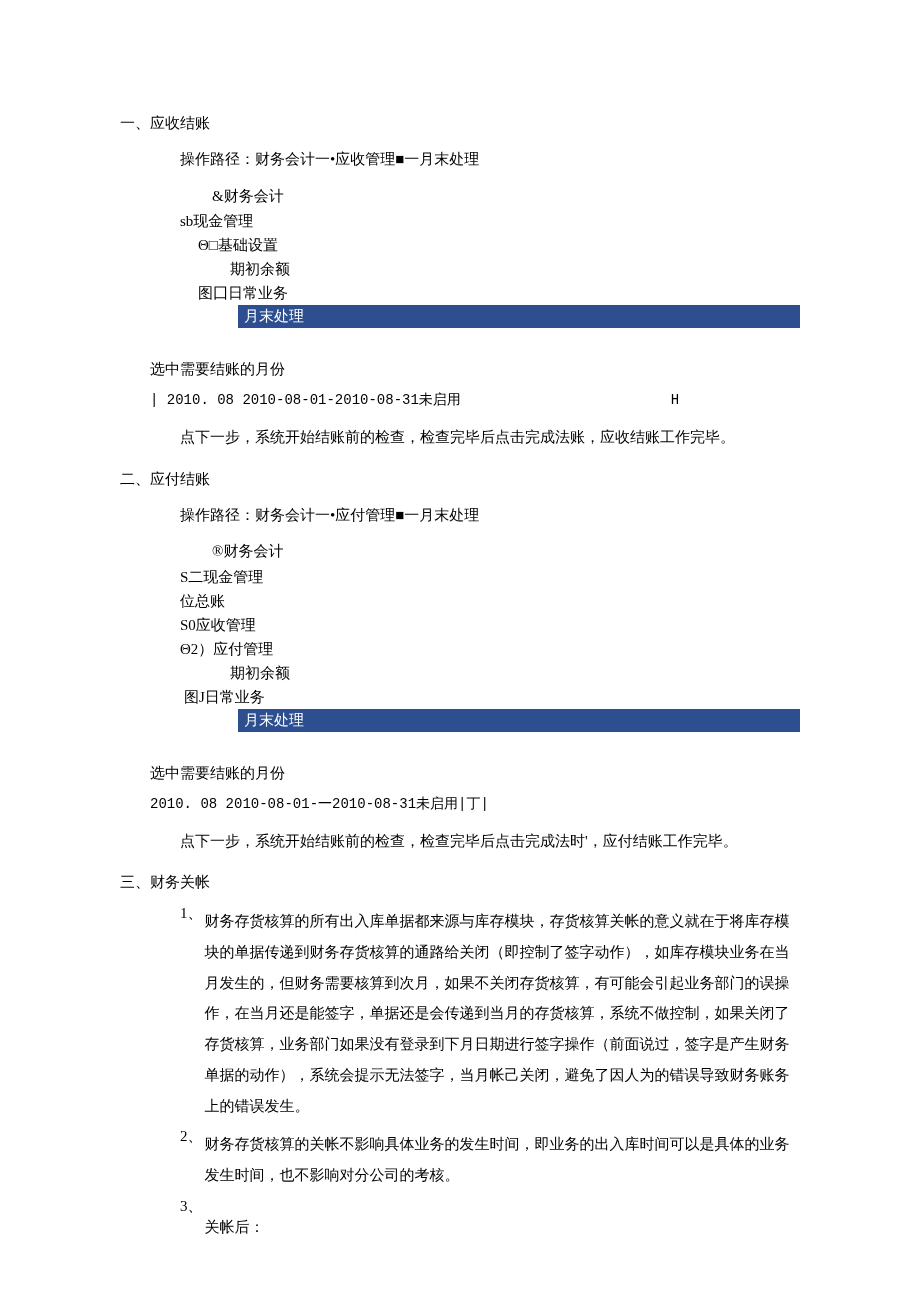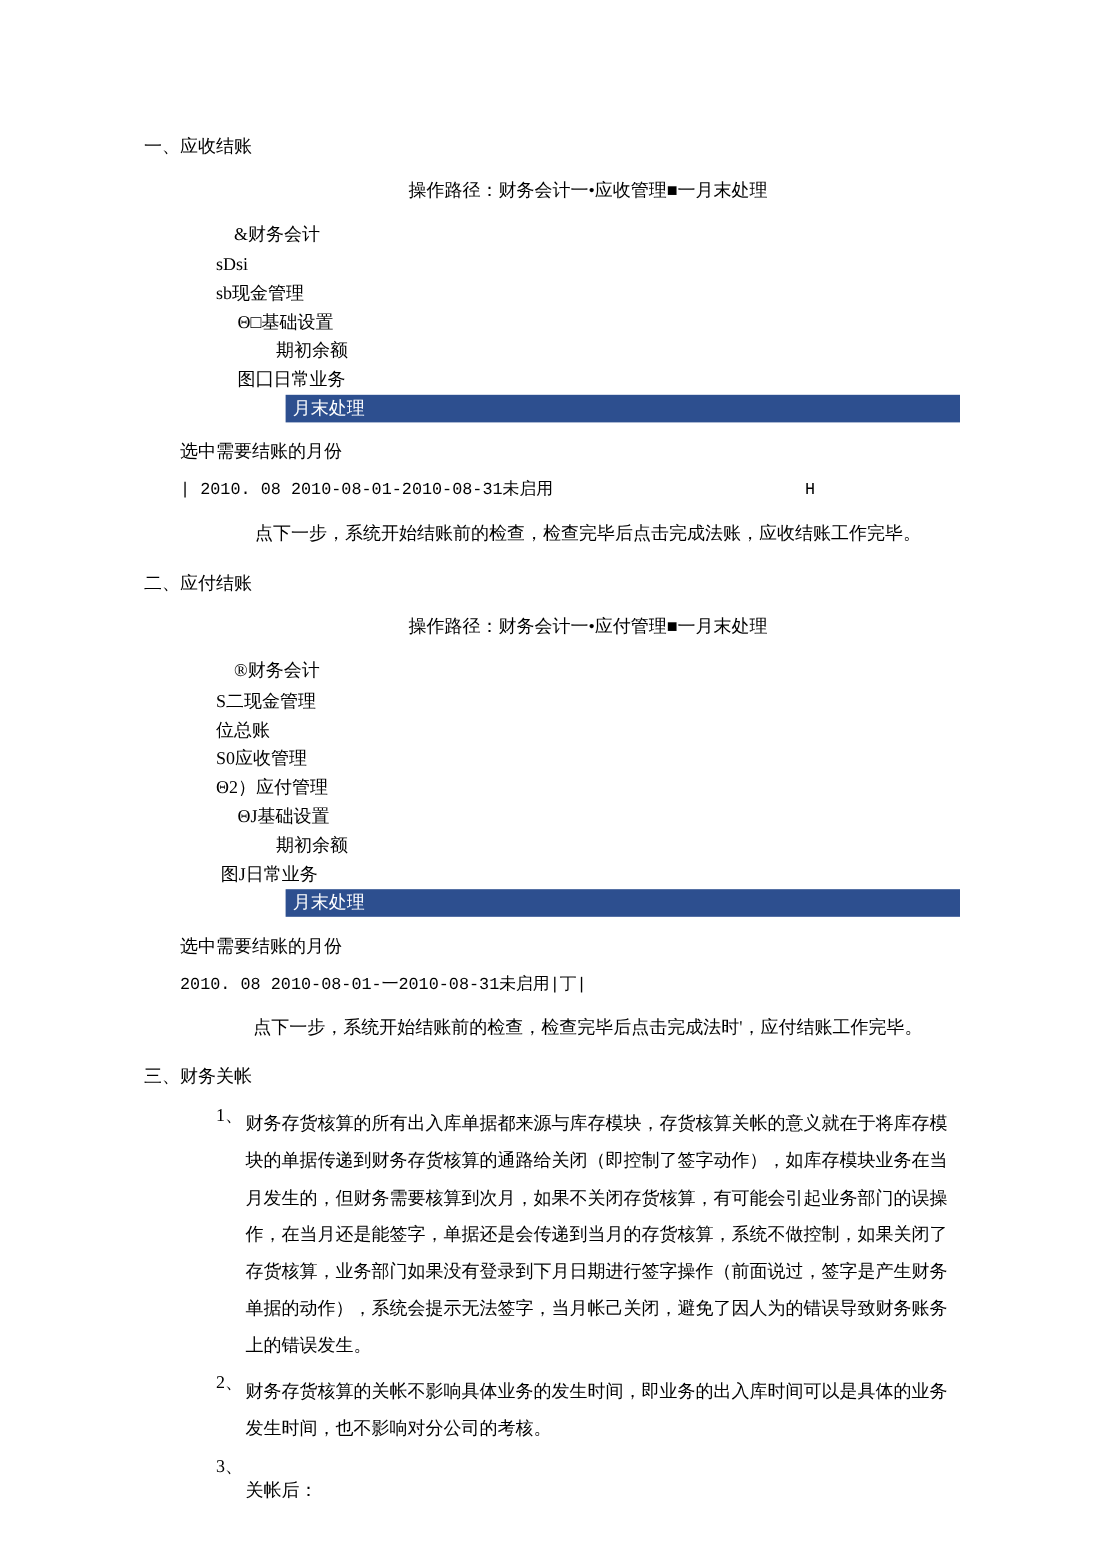--- a/index.html
+++ b/index.html
@@ -14,47 +14,46 @@
   .page {
     padding: 110px 120px 40px 150px;
   }
   .sec-title {
     margin: 0 0 8px -30px;
     line-height: 1.8;
   }
   .line {
     line-height: 1.9;
     margin: 0;
-    text-align: center;
   }
   .indent1 { margin-left: 30px; }
   .tree-block {
     margin: 10px 0 10px 30px;
     font-family: "SimSun", "宋体", serif;
   }
   .tree-head {
-    margin-left: 15px;
+    margin-left: 32px;
     line-height: 1.7;
   }
   .tree-row {
     line-height: 1.6;
   }
   .tree-row.pad1 { padding-left: 18px; }
   .tree-row.pad2 { padding-left: 50px; }
   .highlight-bar {
     background: #2d4f8f;
     color: #fff;
     padding: 2px 6px;
     margin-left: 58px;
     display: block;
     width: calc(100% - 58px);
     box-sizing: border-box;
   }
   .select-text {
-    margin-top: 12px;
+    margin-top: 28px;
     margin-bottom: 8px;
     line-height: 1.8;
   }
   .code-line {
     font-family: "Consolas", "Courier New", monospace;
     font-size: 14px;
     margin: 6px 0 14px 0;
   }
   .gap-right {
     display: inline-block;
@@ -86,21 +85,20 @@
 </head>
 <body>
 
 <div class="page">
 
   <p class="sec-title">一、应收结账</p>
   <p class="line indent1">操作路径：财务会计一•应收管理■一月末处理</p>
 
   <div class="tree-block">
     <div class="tree-head">&amp;财务会计</div>
-    <div class="tree-row">sDsi</div>
     <div class="tree-row">sb现金管理</div>
     <div class="tree-row pad1">Θ□基础设置</div>
     <div class="tree-row pad2">期初余额</div>
     <div class="tree-row pad1">图囗日常业务</div>
     <div class="highlight-bar">月末处理</div>
   </div>
 
   <p class="select-text">选中需要结账的月份</p>
   <p class="code-line">
     <span>| 2010. 08     2010-08-01-2010-08-31未启用</span><span class="gap-right"></span><span>H</span>
@@ -109,21 +107,20 @@
 
   <p class="sec-title">二、应付结账</p>
   <p class="line indent1">操作路径：财务会计一•应付管理■一月末处理</p>
 
   <div class="tree-block">
     <div class="tree-head">®财务会计</div>
     <div class="tree-row">S二现金管理</div>
     <div class="tree-row">位总账</div>
     <div class="tree-row">S0应收管理</div>
     <div class="tree-row">Θ2）应付管理</div>
-    <div class="tree-row pad1">ΘJ基础设置</div>
     <div class="tree-row pad2">期初余额</div>
     <div class="tree-row" style="padding-left:4px;">图J日常业务</div>
     <div class="highlight-bar" style="margin-left:58px;">月末处理</div>
   </div>
 
   <p class="select-text">选中需要结账的月份</p>
   <p class="code-line">2010. 08       2010-08-01-一2010-08-31未启用|丁|</p>
   <p class="line indent1" style="margin-bottom:14px;">点下一步，系统开始结账前的检查，检查完毕后点击完成法时'，应付结账工作完毕。</p>
 
   <p class="sec-title">三、财务关帐</p>

